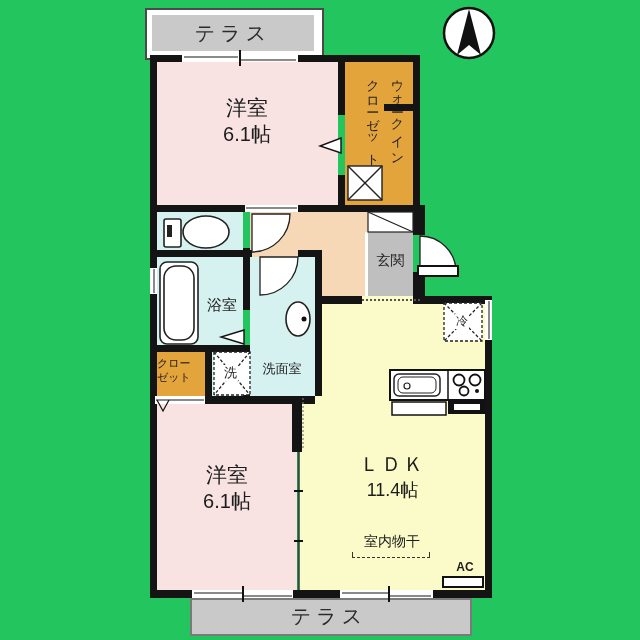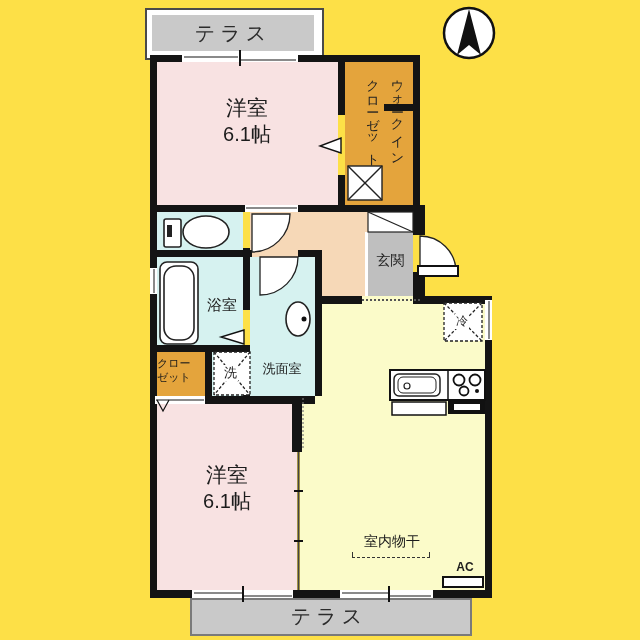--- a/index.html
+++ b/index.html
@@ -1,16 +1,16 @@
 <!DOCTYPE html>
 <html><head>
 <meta charset="utf-8">
 <style>
   html,body{margin:0;padding:0;background:#fff;}
-  #plan{position:relative;width:640px;height:640px;background:#fde047;overflow:hidden;
+  #plan{position:relative;width:640px;height:640px;background:#22c55e;overflow:hidden;
         font-family:"Liberation Sans","DejaVu Sans",sans-serif;color:#1c1c1c;}
   .abs{position:absolute;}
   .room{position:absolute;}
   .c-bed{background:#F8E2E2;}
   .c-closet{background:#E4A43C;}
   .c-wet{background:#D6F2F0;}
   .c-hall{background:#F6D8B7;}
   .c-ldk{background:#FBFBC9;}
   .c-terr{background:#C9C9C9;}
   .c-genkan{background:#BFBFBF;}
@@ -224,20 +224,24 @@
       <span>ゼット</span>
     </div>
 
     <div class="label chip" style="left:455px;top:314px;font-size:12px;">冷</div>
 
     <div class="label" style="left:157px;top:462px;width:140px;font-size:21px;">
       <span>洋室</span><br>
       <span style="font-size:20px;">6.1帖</span>
     </div>
 
+    <div class="label" style="left:330px;top:452px;width:125px;font-size:20px;">
+      <span style="letter-spacing:2px;">ＬＤＫ</span><br>
+      <span style="font-size:18px;">11.4帖</span>
+    </div>
 
     <div class="label" style="left:352px;top:533px;width:80px;font-size:14px;">室内物干</div>
     <div class="dash-bracket" style="left:352px;top:552px;width:76px;"></div>
 
     <div class="label" style="left:450px;top:560px;width:30px;font-size:12px;font-weight:bold;">AC</div>
     <div class="ac-unit" style="left:442px;top:576px;width:38px;height:8px;"></div>
 
     <div class="label" style="left:190px;top:600px;width:278px;height:32px;line-height:32px;font-size:20px;letter-spacing:5px;color:#2b2b2b;">テラス</div>
   </div>
 

